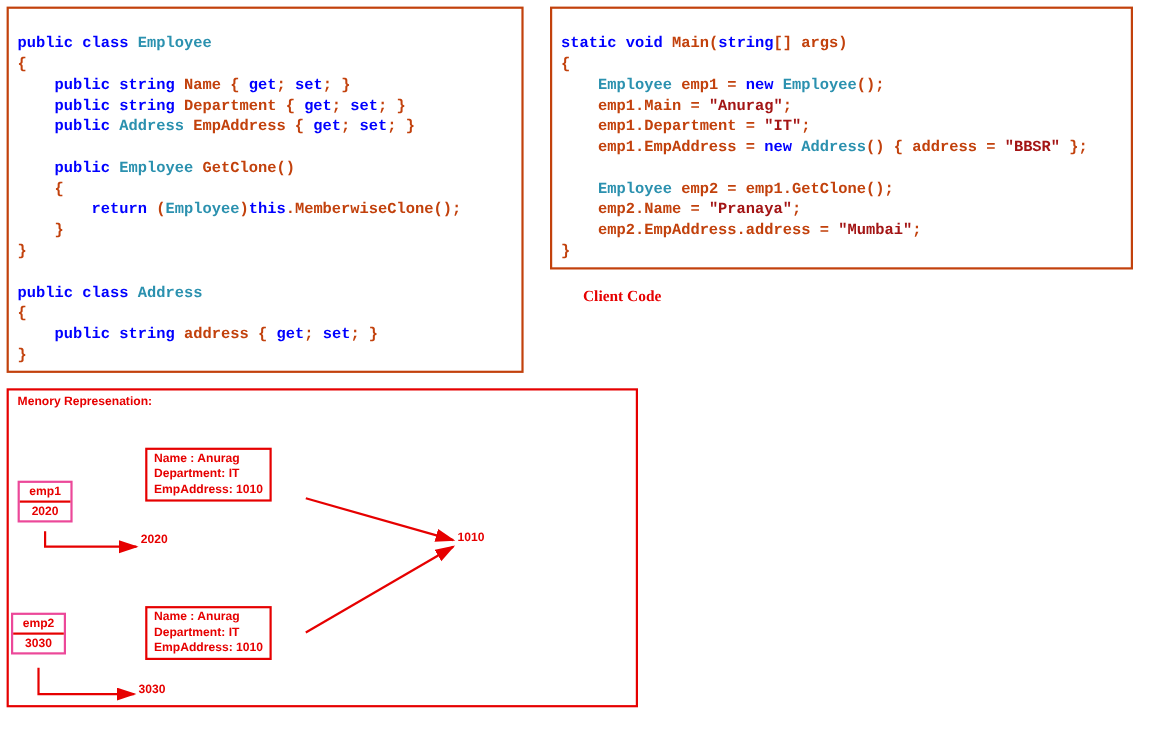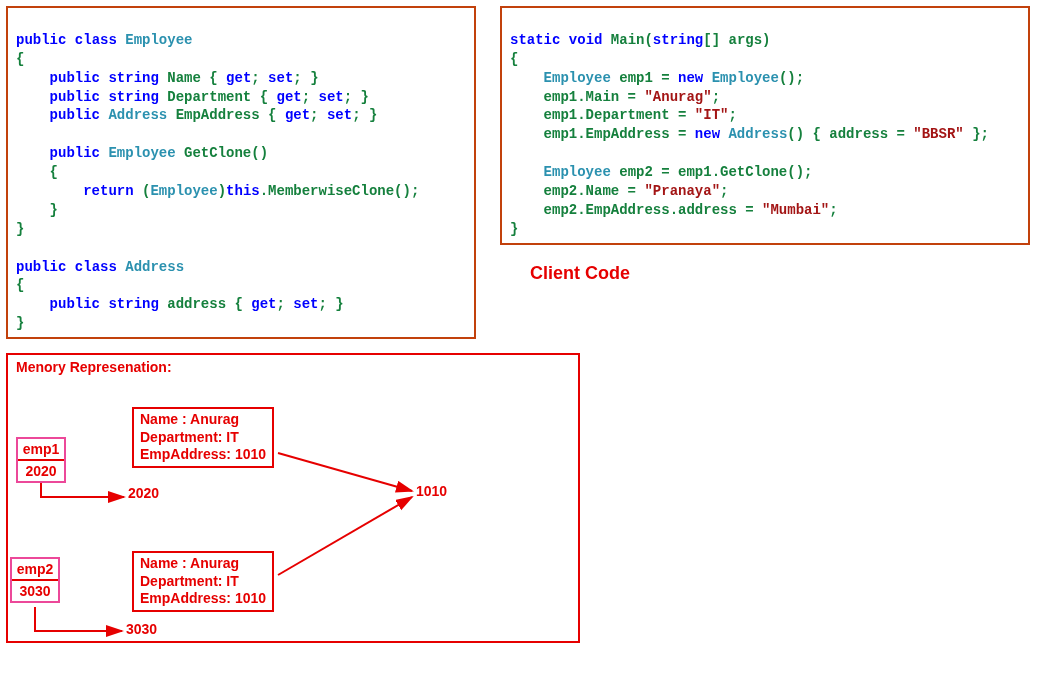--- a/index.html
+++ b/index.html
@@ -6,44 +6,44 @@
     font-family: Consolas, "Courier New", monospace;
     font-size: 14px;
     background: #fff;
     margin: 0;
     padding: 6px;
     width: 1045px;
   }
   .kw { color: #0000ff; font-weight: bold; }
   .type { color: #2b91af; }
   .str { color: #a31515; }
-  .plain { color: #15803d; }
+  .plain { color: #c2410c; }
   .codebox {
     border: 2px solid #c2410c;
     padding: 4px 8px;
     white-space: pre;
     line-height: 1.35;
     font-weight: bold;
   }
   .label-red {
     color: #e60000;
     font-weight: bold;
-    font-family: Liberation Sans, sans-serif;
-    font-size: 18px;
+    font-family: Liberation Serif, serif;
+    font-size: 14px;
   }
   .mem-outer {
     border: 2px solid #e60000;
     position: relative;
     height: 286px;
     width: 570px;
     margin-top: 14px;
     font-family: Arial, sans-serif;
     color: #e60000;
     font-weight: bold;
-    font-size: 14px;
+    font-size: 11px;
   }
   .memtitle {
     position: absolute;
     left: 8px;
     top: 4px;
   }
   .varbox {
     position: absolute;
     border: 2px solid #ec4899;
     width: 46px;

